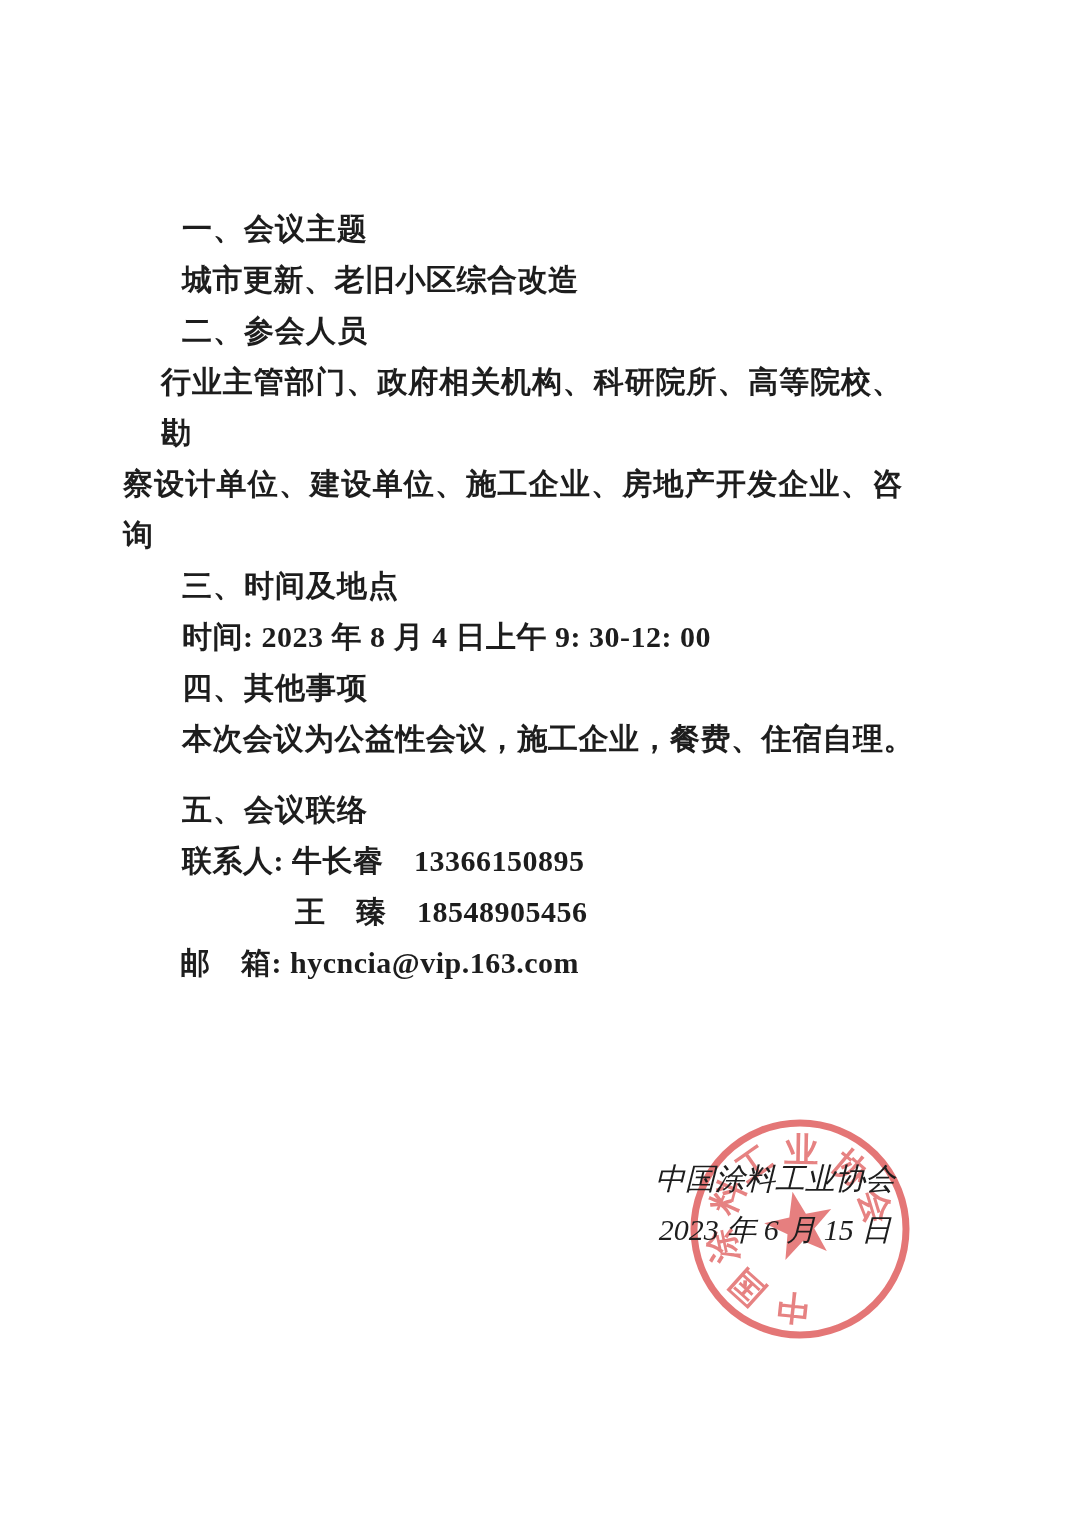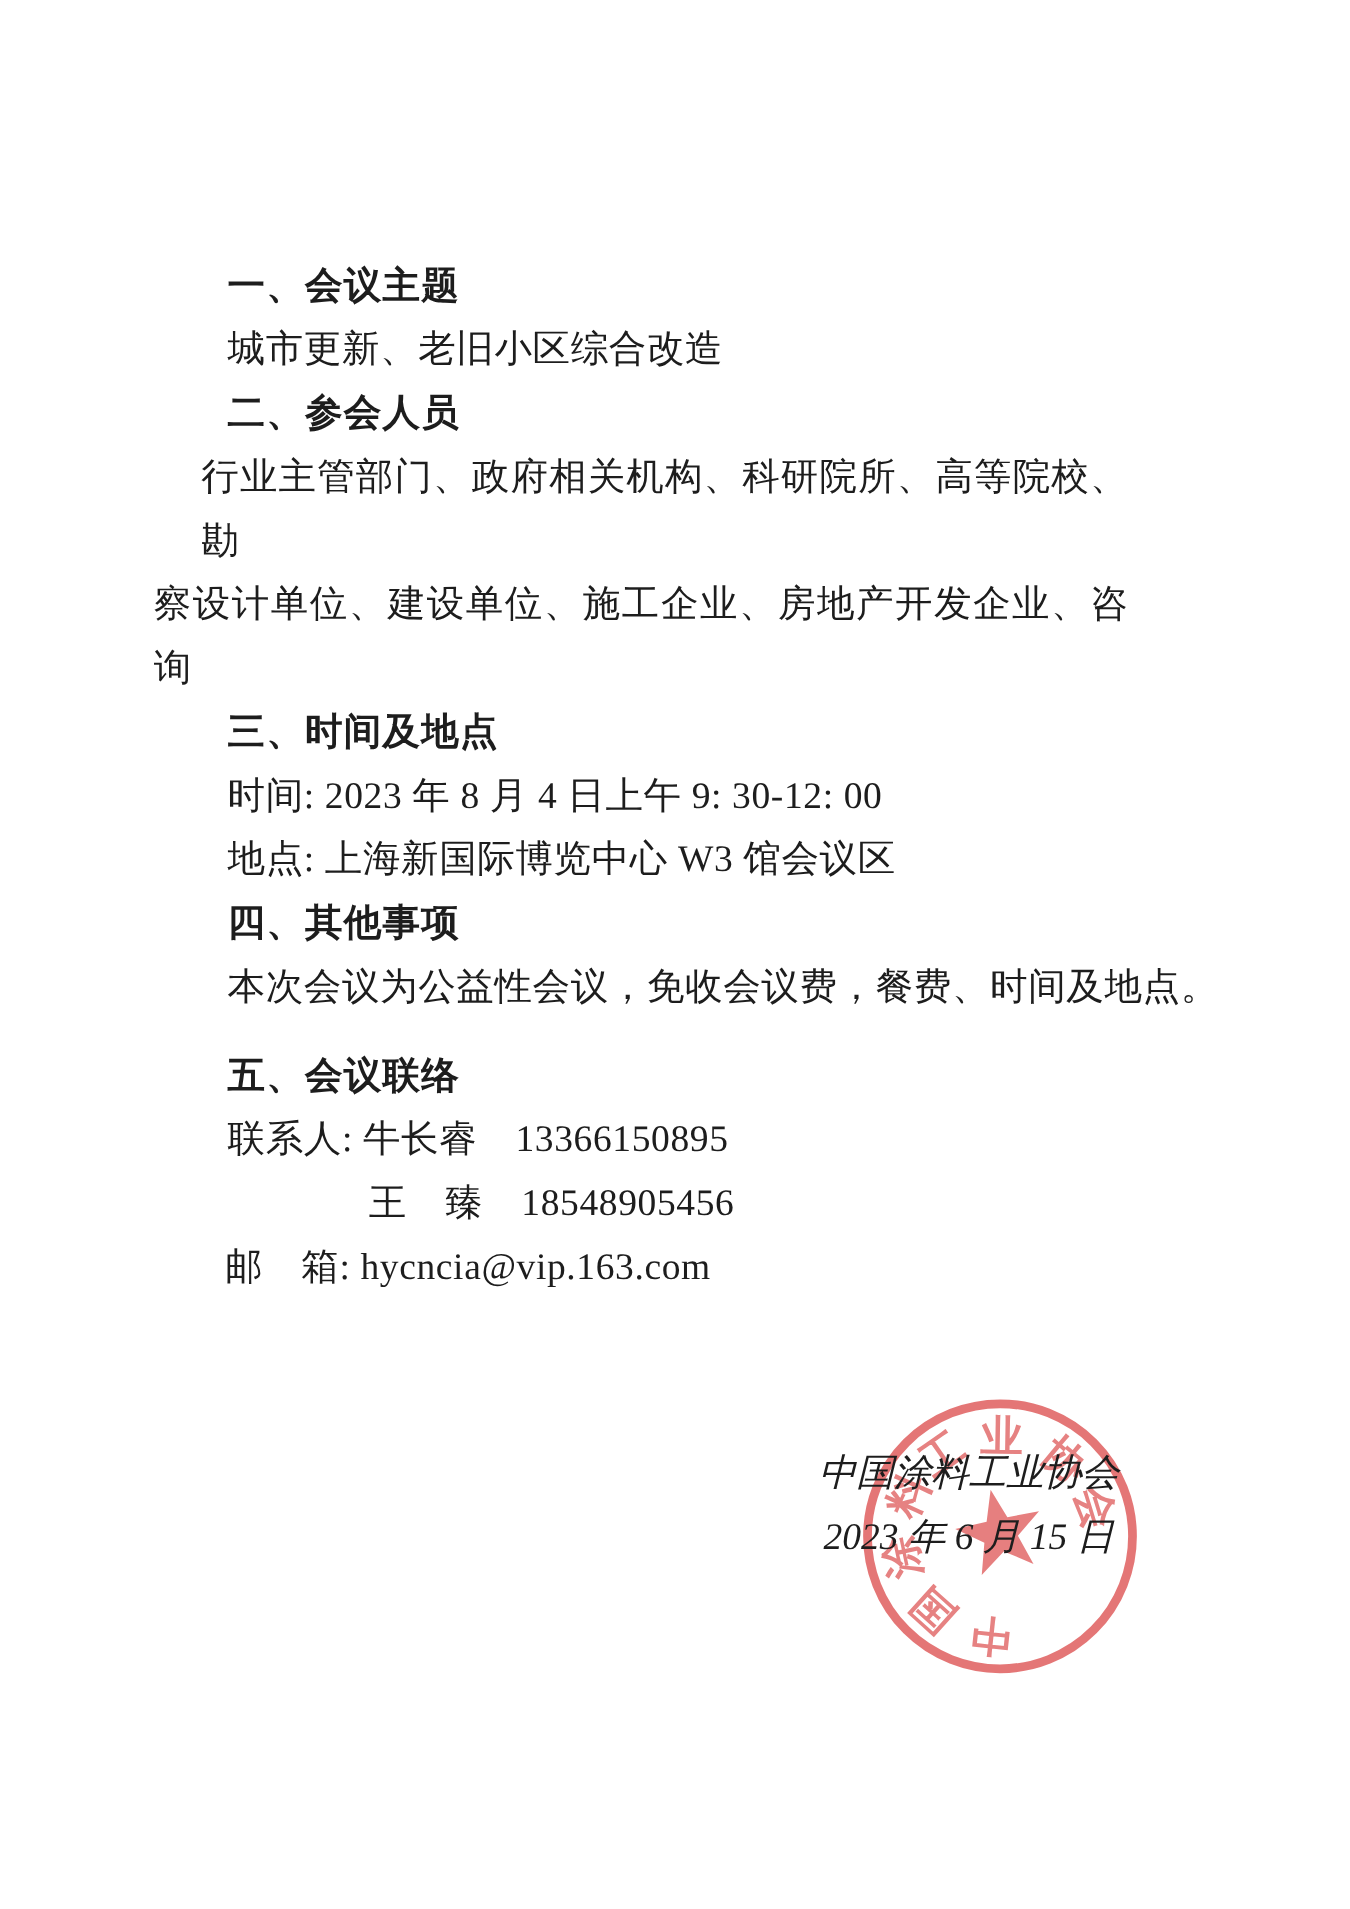--- a/index.html
+++ b/index.html
@@ -13,21 +13,21 @@
     border-radius:11px;
   }
   .content {
     position:absolute;
     left:123px; top:203px;
     width:779px;
     font-size:30px;
     line-height:51px;
     letter-spacing:0.5px;
   }
-  .line { white-space:nowrap; }
+  .line { white-space:nowrap;font-weight:bold; }
   .heading { font-weight:bold; padding-left:59px; letter-spacing:1px; }
   .ind2 { padding-left:59px; }
   .just {
     white-space:normal;
     text-align:justify;
     text-align-last:justify;
     letter-spacing:0;
   }
   .pindent { padding-left:38px; }
   .gap-top { margin-top:20px; }
@@ -62,23 +62,22 @@
 <div class="page">
 
   <div class="content">
     <div class="line heading">一、会议主题</div>
     <div class="line ind2">城市更新、老旧小区综合改造</div>
     <div class="line heading">二、参会人员</div>
     <div class="line just pindent">行业主管部门、政府相关机构、科研院所、高等院校、勘</div>
     <div class="line just">察设计单位、建设单位、施工企业、房地产开发企业、咨询</div>
     <div class="line heading">三、时间及地点</div>
     <div class="line ind2">时间: 2023 年 8 月 4 日上午 9: 30-12: 00</div>
-    <div class="line ind2">地点: 上海新国际博览中心 W3 馆会议区</div>
     <div class="line heading">四、其他事项</div>
-    <div class="line ind2">本次会议为公益性会议，免收会议费，餐费、时间及地点。</div>
+    <div class="line ind2">本次会议为公益性会议，施工企业，餐费、住宿自理。</div>
     <div class="line heading gap-top">五、会议联络</div>
     <div class="line ind2">联系人: 牛长睿　13366150895</div>
     <div class="line contact-wang">王　臻　18548905456</div>
     <div class="line contact-mail">邮　箱: hycncia@vip.163.com</div>
   </div>
 
   <svg class="stamp" width="240" height="240" viewBox="-120 -120 240 240">
     <circle cx="0" cy="0" r="106" fill="none" stroke="#dd5252" stroke-width="7" opacity="0.88"></circle>
     <path transform="translate(0,-2)" fill="#dd5252" opacity="0.82" d="M -7.5 -35.2 L 5.9 -13.2 L 31.2 -18 L 14.3 1.5 L 26.8 24.1 L 3 14.1 L -14.6 32.9 L -12.5 7.2 L -35.8 -3.8 L -10.7 -9.6 Z"></path>
     <g fill="#dd5252" opacity="0.8" text-anchor="middle">

